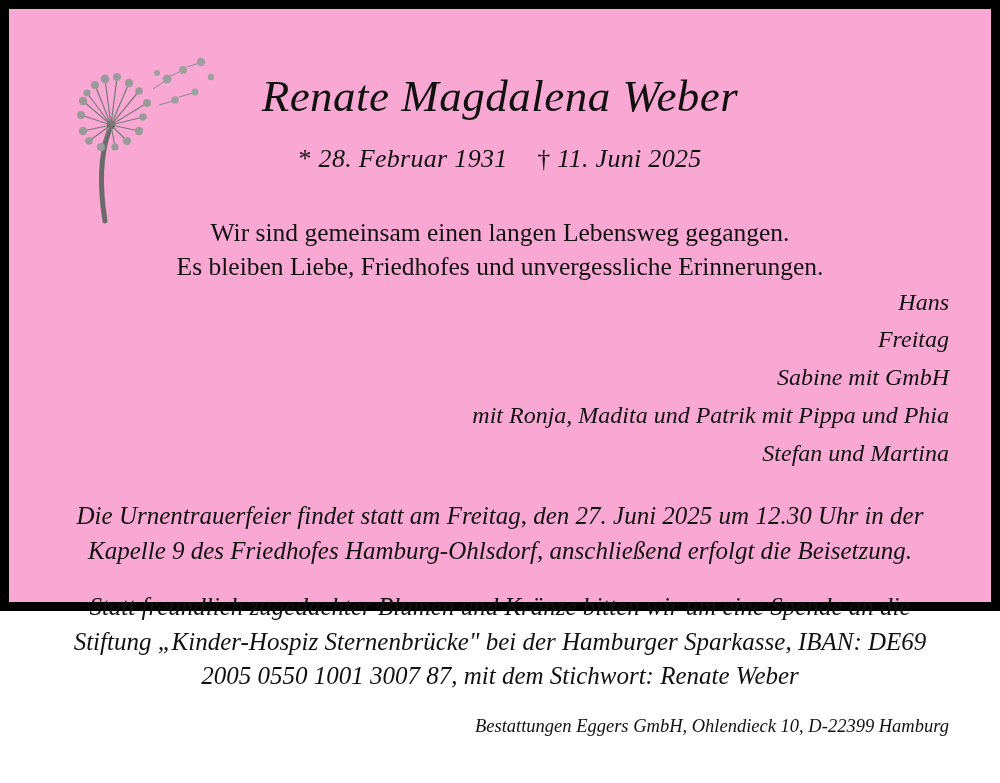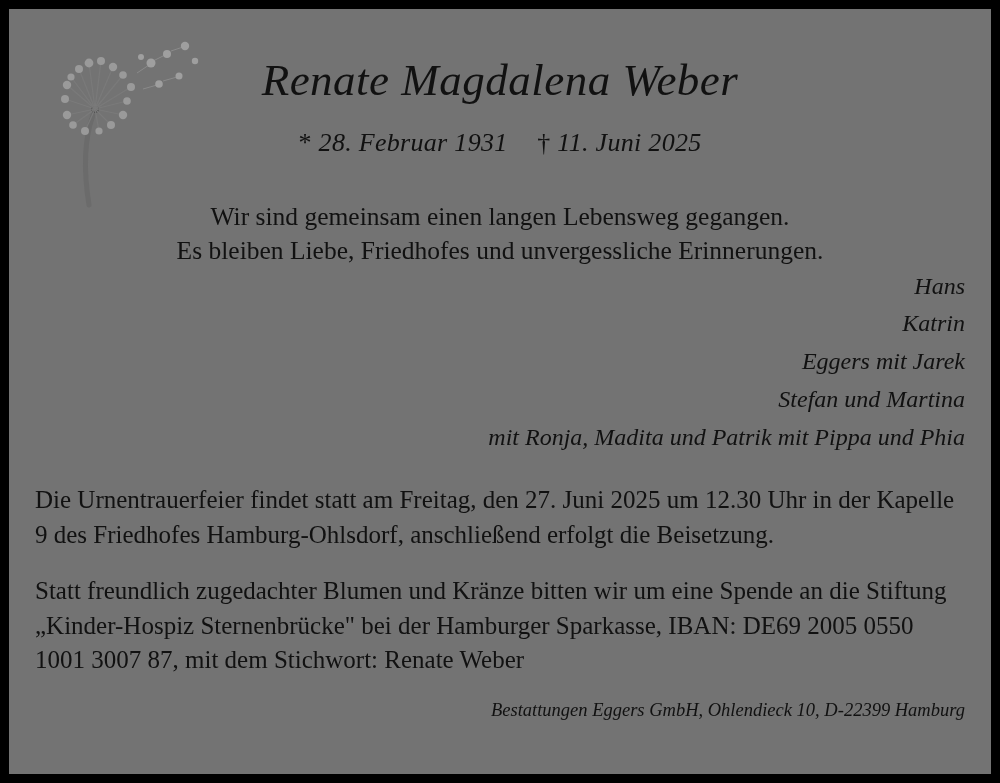--- a/index.html
+++ b/index.html
@@ -11,24 +11,24 @@
     width: 1000px;
     height: 783px;
     font-family: "Liberation Serif", serif;
     color: #111111;
     overflow: hidden;
   }
   .obituary {
     position: relative;
     box-sizing: border-box;
     width: 1000px;
-    height: 783px;
-    background: #737373;
+    height: 611px;
+    background: #f9a8d4;
     border: 9px solid #000000;
-    padding: 0;
+    padding: 16px;
   }
   .inner {
     position: relative;
     width: 100%;
     height: 100%;
     box-sizing: border-box;
     padding: 14px 26px 10px 26px;
   }
 
   
@@ -72,24 +72,25 @@
   .mourners {
     text-align: right;
     font-style: italic;
     font-size: 24px;
     line-height: 1.58;
   }
   .mourners div {
     white-space: nowrap;
   }
   .info {
+    font-style: italic;
     font-size: 25px;
     line-height: 1.38;
     margin-top: 26px;
-    text-align: left;
+    text-align: center;
   }
   .info p {
     margin: 0;
   }
   .info p + p {
     margin-top: 22px;
   }
   .footer {
     text-align: right;
     font-style: italic;
@@ -175,24 +176,24 @@
       <span>11. Juni 2025</span>
     </div>
 
     <div class="verse">
       <div>Wir sind gemeinsam einen langen Lebensweg gegangen.</div>
       <div>Es bleiben Liebe, Friedhofes und unvergessliche Erinnerungen.</div>
     </div>
 
     <div class="mourners">
       <div>Hans</div>
-      <div>Katrin</div>
-      <div>Eggers mit Jarek</div>
+      <div>Freitag</div>
+      <div>Sabine mit GmbH</div>
+      <div>mit Ronja, Madita und Patrik mit Pippa und Phia</div>
       <div>Stefan und Martina</div>
-      <div>mit Ronja, Madita und Patrik mit Pippa und Phia</div>
     </div>
 
     <div class="info">
       <p>Die Urnentrauerfeier findet statt am Freitag, den 27. Juni 2025 um 12.30 Uhr in der Kapelle 9 des Friedhofes Hamburg-Ohlsdorf, anschließend erfolgt die Beisetzung.</p>
       <p>Statt freundlich zugedachter Blumen und Kränze bitten wir um eine Spende an die Stiftung „Kinder-Hospiz Sternenbrücke" bei der Hamburger Sparkasse, IBAN: DE69 2005 0550 1001 3007 87, mit dem Stichwort: Renate Weber</p>
     </div>
 
     <div class="footer">Bestattungen Eggers GmbH, Ohlendieck 10, D-22399 Hamburg</div>
 
   </div>

